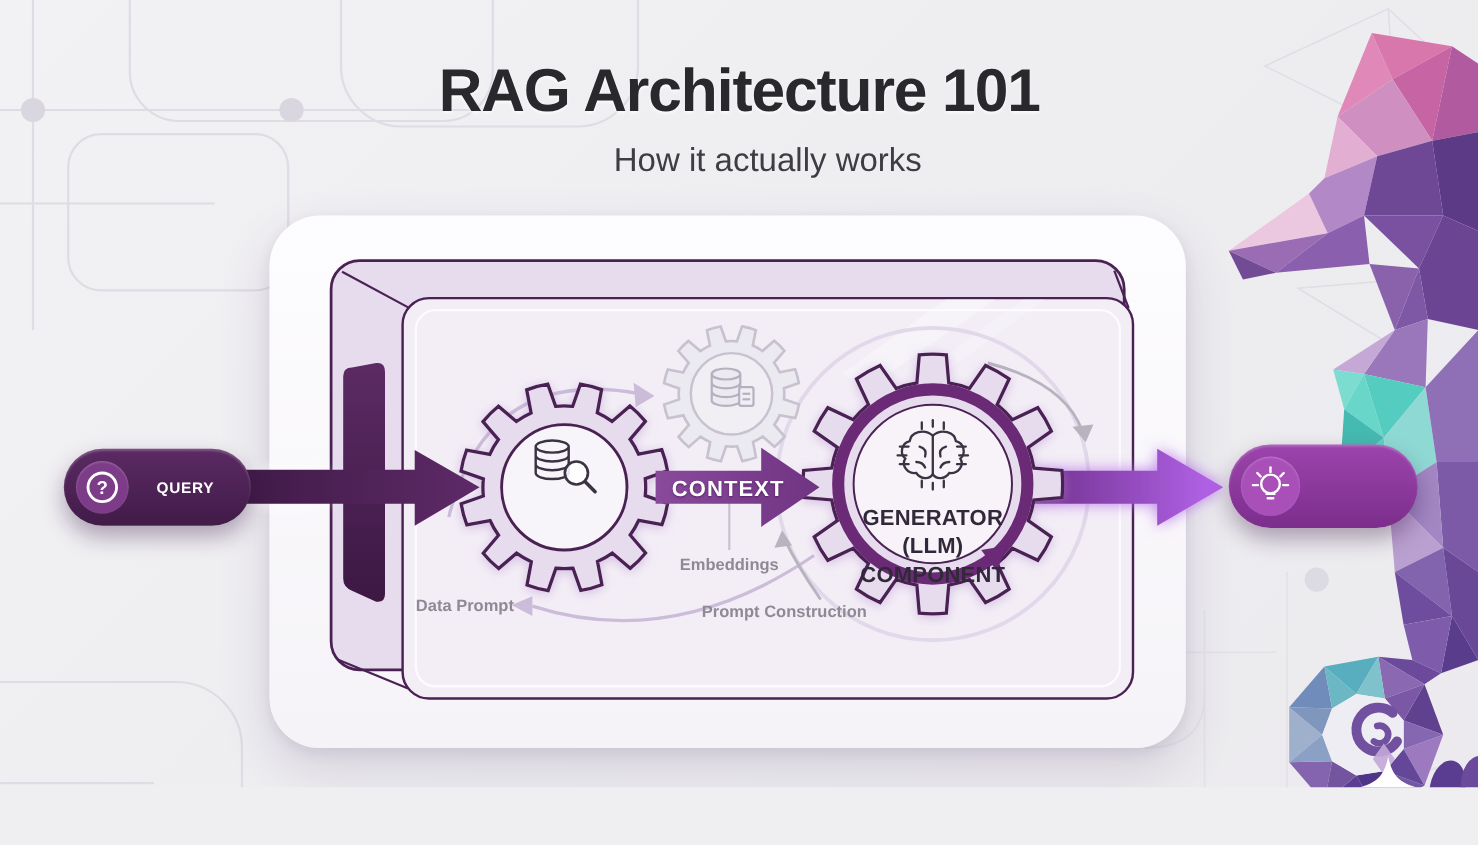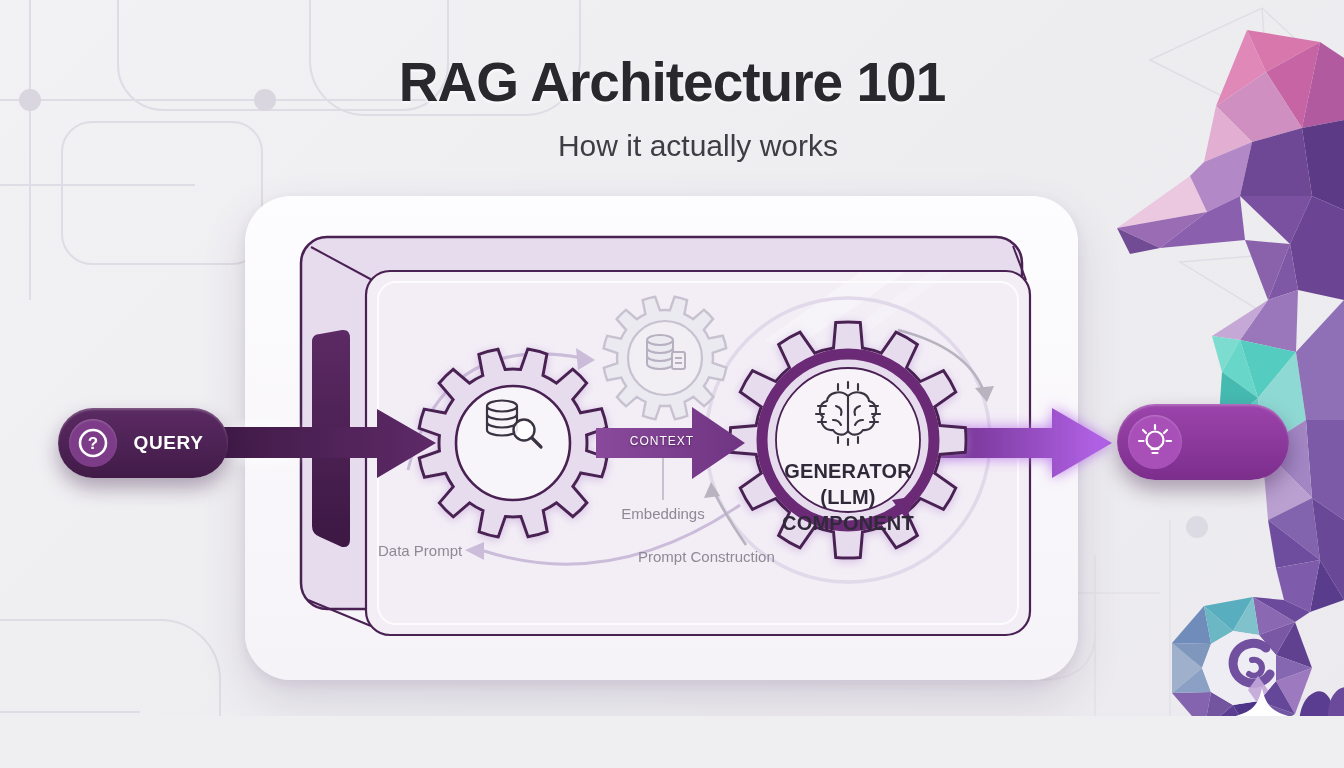--- a/index.html
+++ b/index.html
@@ -13,40 +13,40 @@
   .subtitle{position:absolute;left:0;top:129px;width:100%;text-align:center;z-index:3;
             font-size:30px;font-weight:500;color:#3e3d44;margin-left:26px;}
   
   .card{position:absolute;left:245px;top:196px;width:833px;height:484px;z-index:1;
         border-radius:46px;background:linear-gradient(180deg,#fdfcfe, #f5f3f7);
         box-shadow:0 20px 45px rgba(90,60,110,.16),0 4px 12px rgba(90,60,110,.10);}
   svg.main{position:absolute;left:0;top:0;z-index:2;}
   svg.bg{position:absolute;left:0;top:0;z-index:0;}
   
   .lbl{position:absolute;z-index:3;}
-  .ctx-label{left:606px;top:434px;width:112px;text-align:center;font-size:12px;font-weight:400;
+  .ctx-label{left:606px;top:434px;width:112px;text-align:center;font-size:20px;font-weight:700;
              letter-spacing:1px;color:#fff;text-shadow:0 1px 2px rgba(40,0,50,.5);}
   .retriever-label{left:441px;top:445px;width:144px;text-align:center;font-size:15px;font-weight:700;
                    line-height:1.25;color:#31293a;letter-spacing:.2px;}
   .generator-label{left:756px;top:458px;width:184px;text-align:center;font-size:20px;font-weight:700;
                    line-height:1.3;color:#31293a;letter-spacing:.2px;}
-  .gray{color:#8d8a95;font-size:15px;font-weight:400;}
+  .gray{color:#8d8a95;font-size:15px;font-weight:700;}
   .data-source{left:378px;top:542px;width:110px;}
   .embeddings{left:595px;top:505px;width:136px;text-align:center;}
   .prompt{left:638px;top:548px;width:150px;text-align:left;line-height:1.25;}
   
   .pill{position:absolute;z-index:4;display:flex;align-items:center;border-radius:40px;
         box-shadow:0 10px 20px rgba(50,15,60,.35), inset 0 2px 2px rgba(255,255,255,.22);}
   .pill .ic{border-radius:50%;display:flex;align-items:center;justify-content:center;flex:none;
             box-shadow:inset 0 1px 2px rgba(255,255,255,.25);}
   .pill .plabel{flex:1;text-align:center;color:#fff;font-weight:800;letter-spacing:.6px;}
   .query-pill{left:58px;top:408px;width:170px;height:70px;
               background:linear-gradient(180deg,#5b2a63,#411b48);}
   .query-pill .ic{width:48px;height:48px;margin-left:11px;background:#7d3c88;}
-  .query-pill .plabel{font-size:19px;padding-right:8px;}
+  .query-pill .plabel{font-size:14px;padding-right:8px;}
   .smart-pill{left:1117px;top:404px;width:172px;height:76px;
               background:linear-gradient(180deg,#9c44ac,#7c2e8c);}
   .smart-pill .ic{width:54px;height:54px;margin-left:11px;background:#a850b8;}
   .smart-pill .plabel{font-size:19px;line-height:1.12;padding-right:6px;}
 </style>
 </head>
 <body>
 
 <div class="canvas">
 

